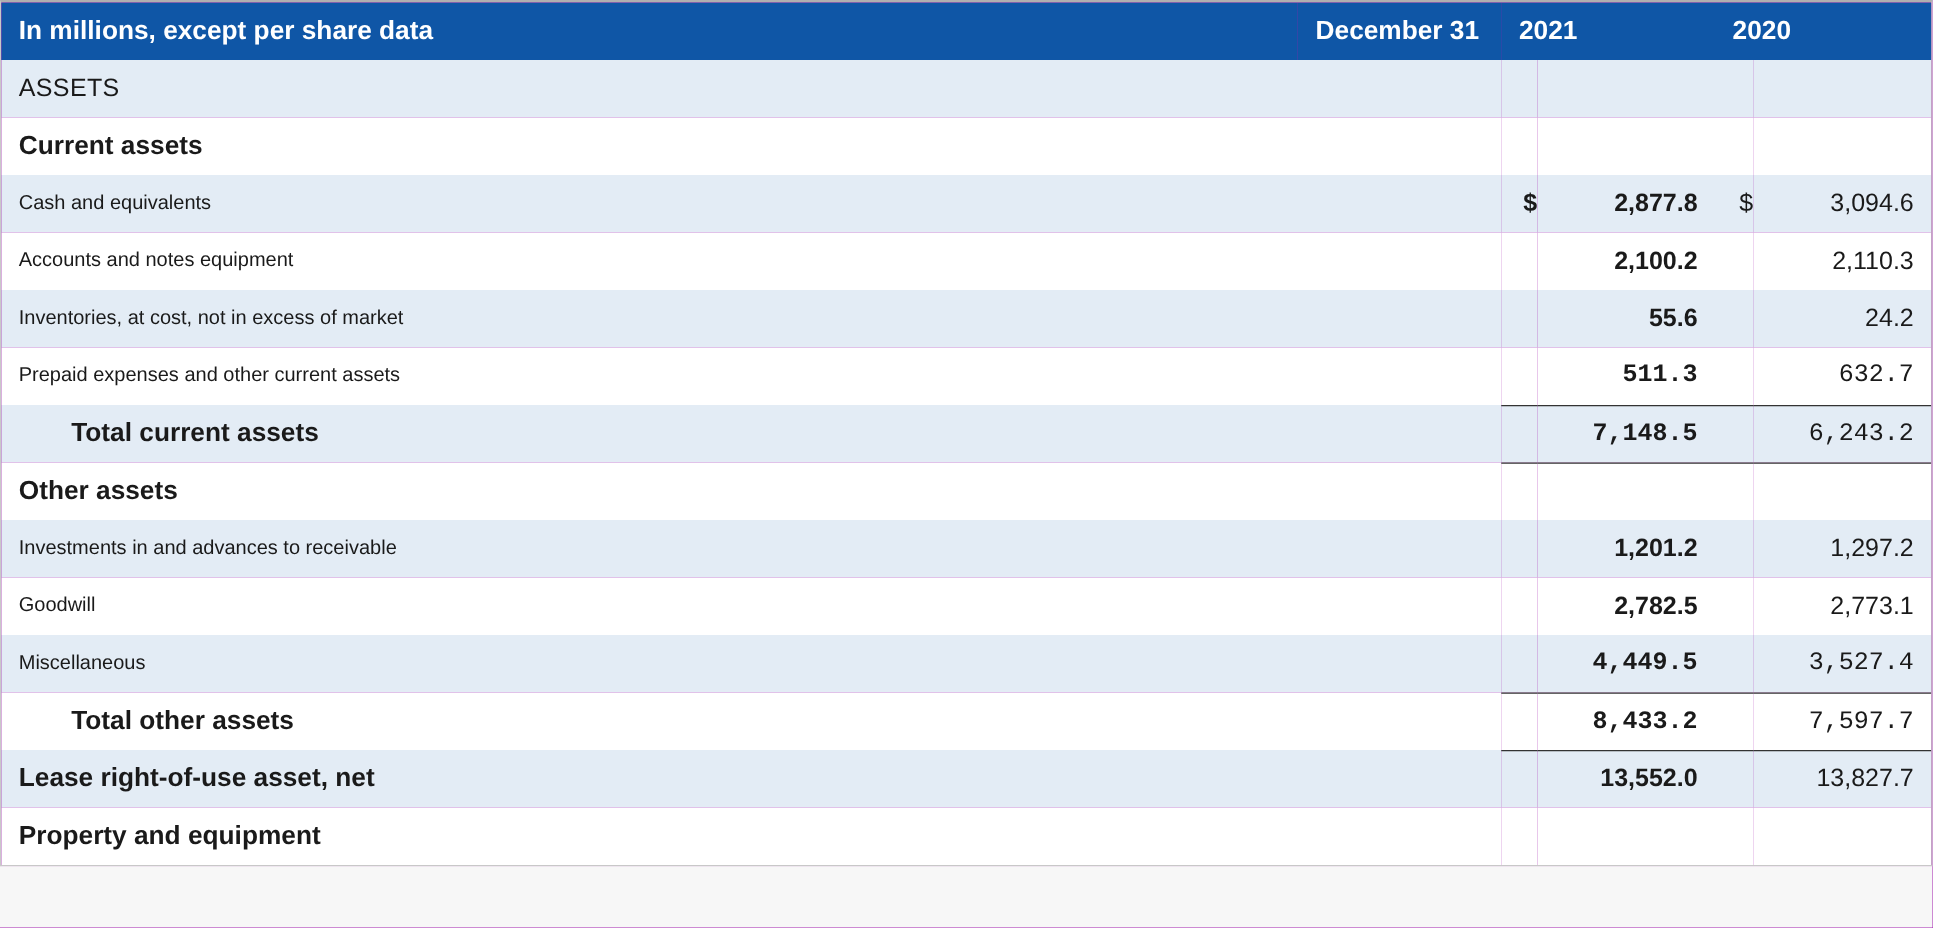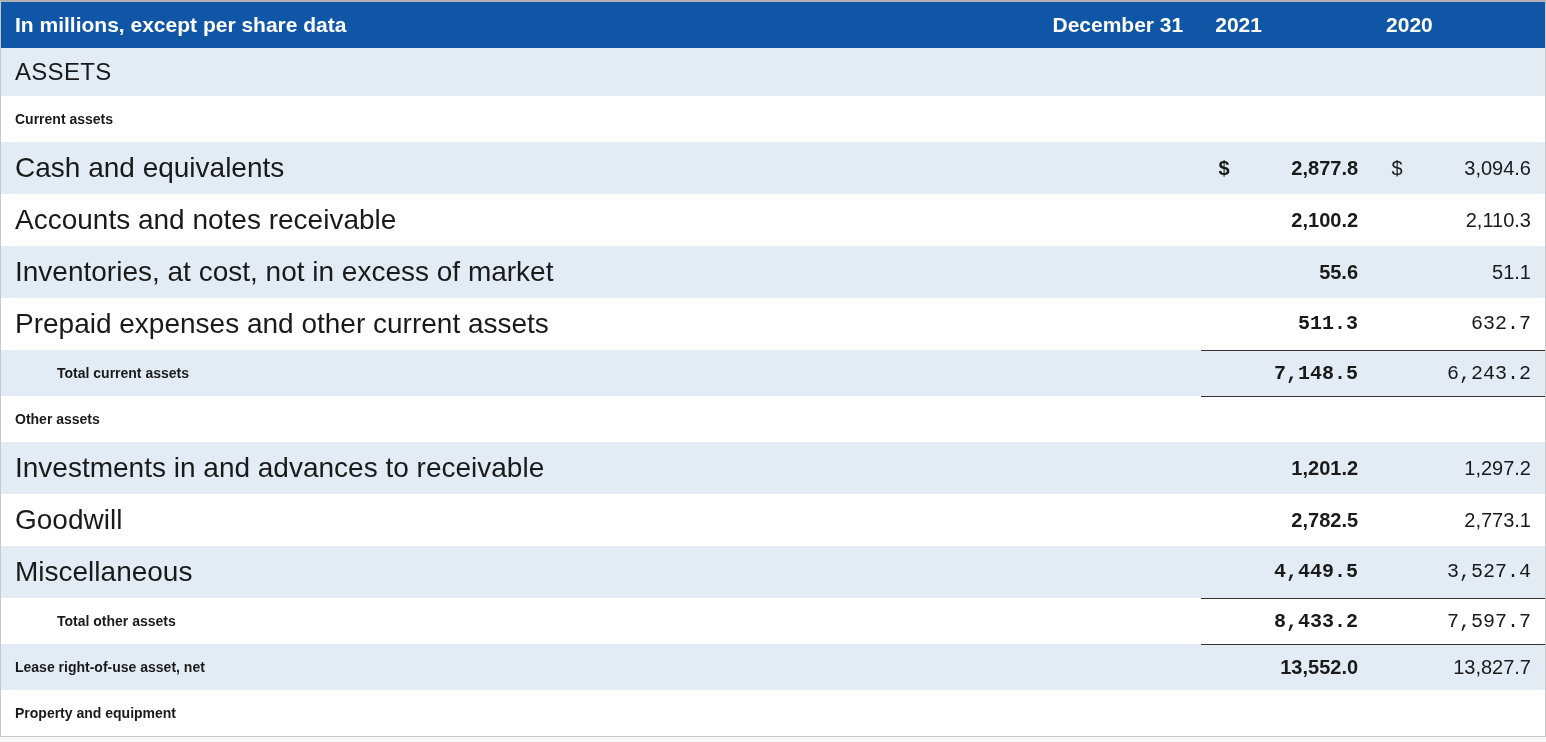--- a/index.html
+++ b/index.html
@@ -42,24 +42,24 @@
     background: #0f56a6;
     color: #ffffff;
     font-weight: 700;
     font-size: 21px;
   }
   thead th.right { }
 
   tbody tr.shade { background: #e3ecf5; }
   tbody tr.plain { background: #ffffff; }
 
-  td.label { font-size: 28px; color: #1a1a1a; }
+  td.label { font-size: 16px; color: #1a1a1a; }
   td.indent1 { padding-left: 56px; }
-  td.section { font-weight: 700; font-size: 14px; }
-  td.caps { text-transform: uppercase; letter-spacing: 0.3px; font-size: 24px; }
+  td.section { font-weight: 700; font-size: 21px; }
+  td.caps { text-transform: uppercase; letter-spacing: 0.3px; font-size: 20px; }
 
   td.cur { text-align: right; padding-right: 0; padding-left: 0; }
   td.val { text-align: right; font-variant-numeric: tabular-nums; padding-left: 4px; }
   td.bold, th.bold, span.bold { font-weight: 700; }
 
   
   td.rule-under { border-bottom: 1.5px solid #333; font-family: Liberation Mono, monospace; }
 </style>
 </head>
 <body>
@@ -98,32 +98,32 @@
           <td class="val"></td>
         </tr>
         <tr class="shade">
           <td colspan="2" class="label">Cash and equivalents</td>
           <td class="cur bold">$</td>
           <td class="val bold">2,877.8</td>
           <td class="cur">$</td>
           <td class="val">3,094.6</td>
         </tr>
         <tr class="plain">
-          <td colspan="2" class="label">Accounts and notes receivable</td>
+          <td colspan="2" class="label">Accounts and notes equipment</td>
           <td class="cur bold"></td>
           <td class="val bold">2,100.2</td>
           <td class="cur"></td>
           <td class="val">2,110.3</td>
         </tr>
         <tr class="shade">
           <td colspan="2" class="label">Inventories, at cost, not in excess of market</td>
           <td class="cur bold"></td>
           <td class="val bold">55.6</td>
           <td class="cur"></td>
-          <td class="val">51.1</td>
+          <td class="val">24.2</td>
         </tr>
         <tr class="plain">
           <td colspan="2" class="label">Prepaid expenses and other current assets</td>
           <td class="cur bold rule-under"></td>
           <td class="val bold rule-under">511.3</td>
           <td class="cur rule-under"></td>
           <td class="val rule-under">632.7</td>
         </tr>
         <tr class="shade">
           <td colspan="2" class="label section indent1">Total current assets</td>

